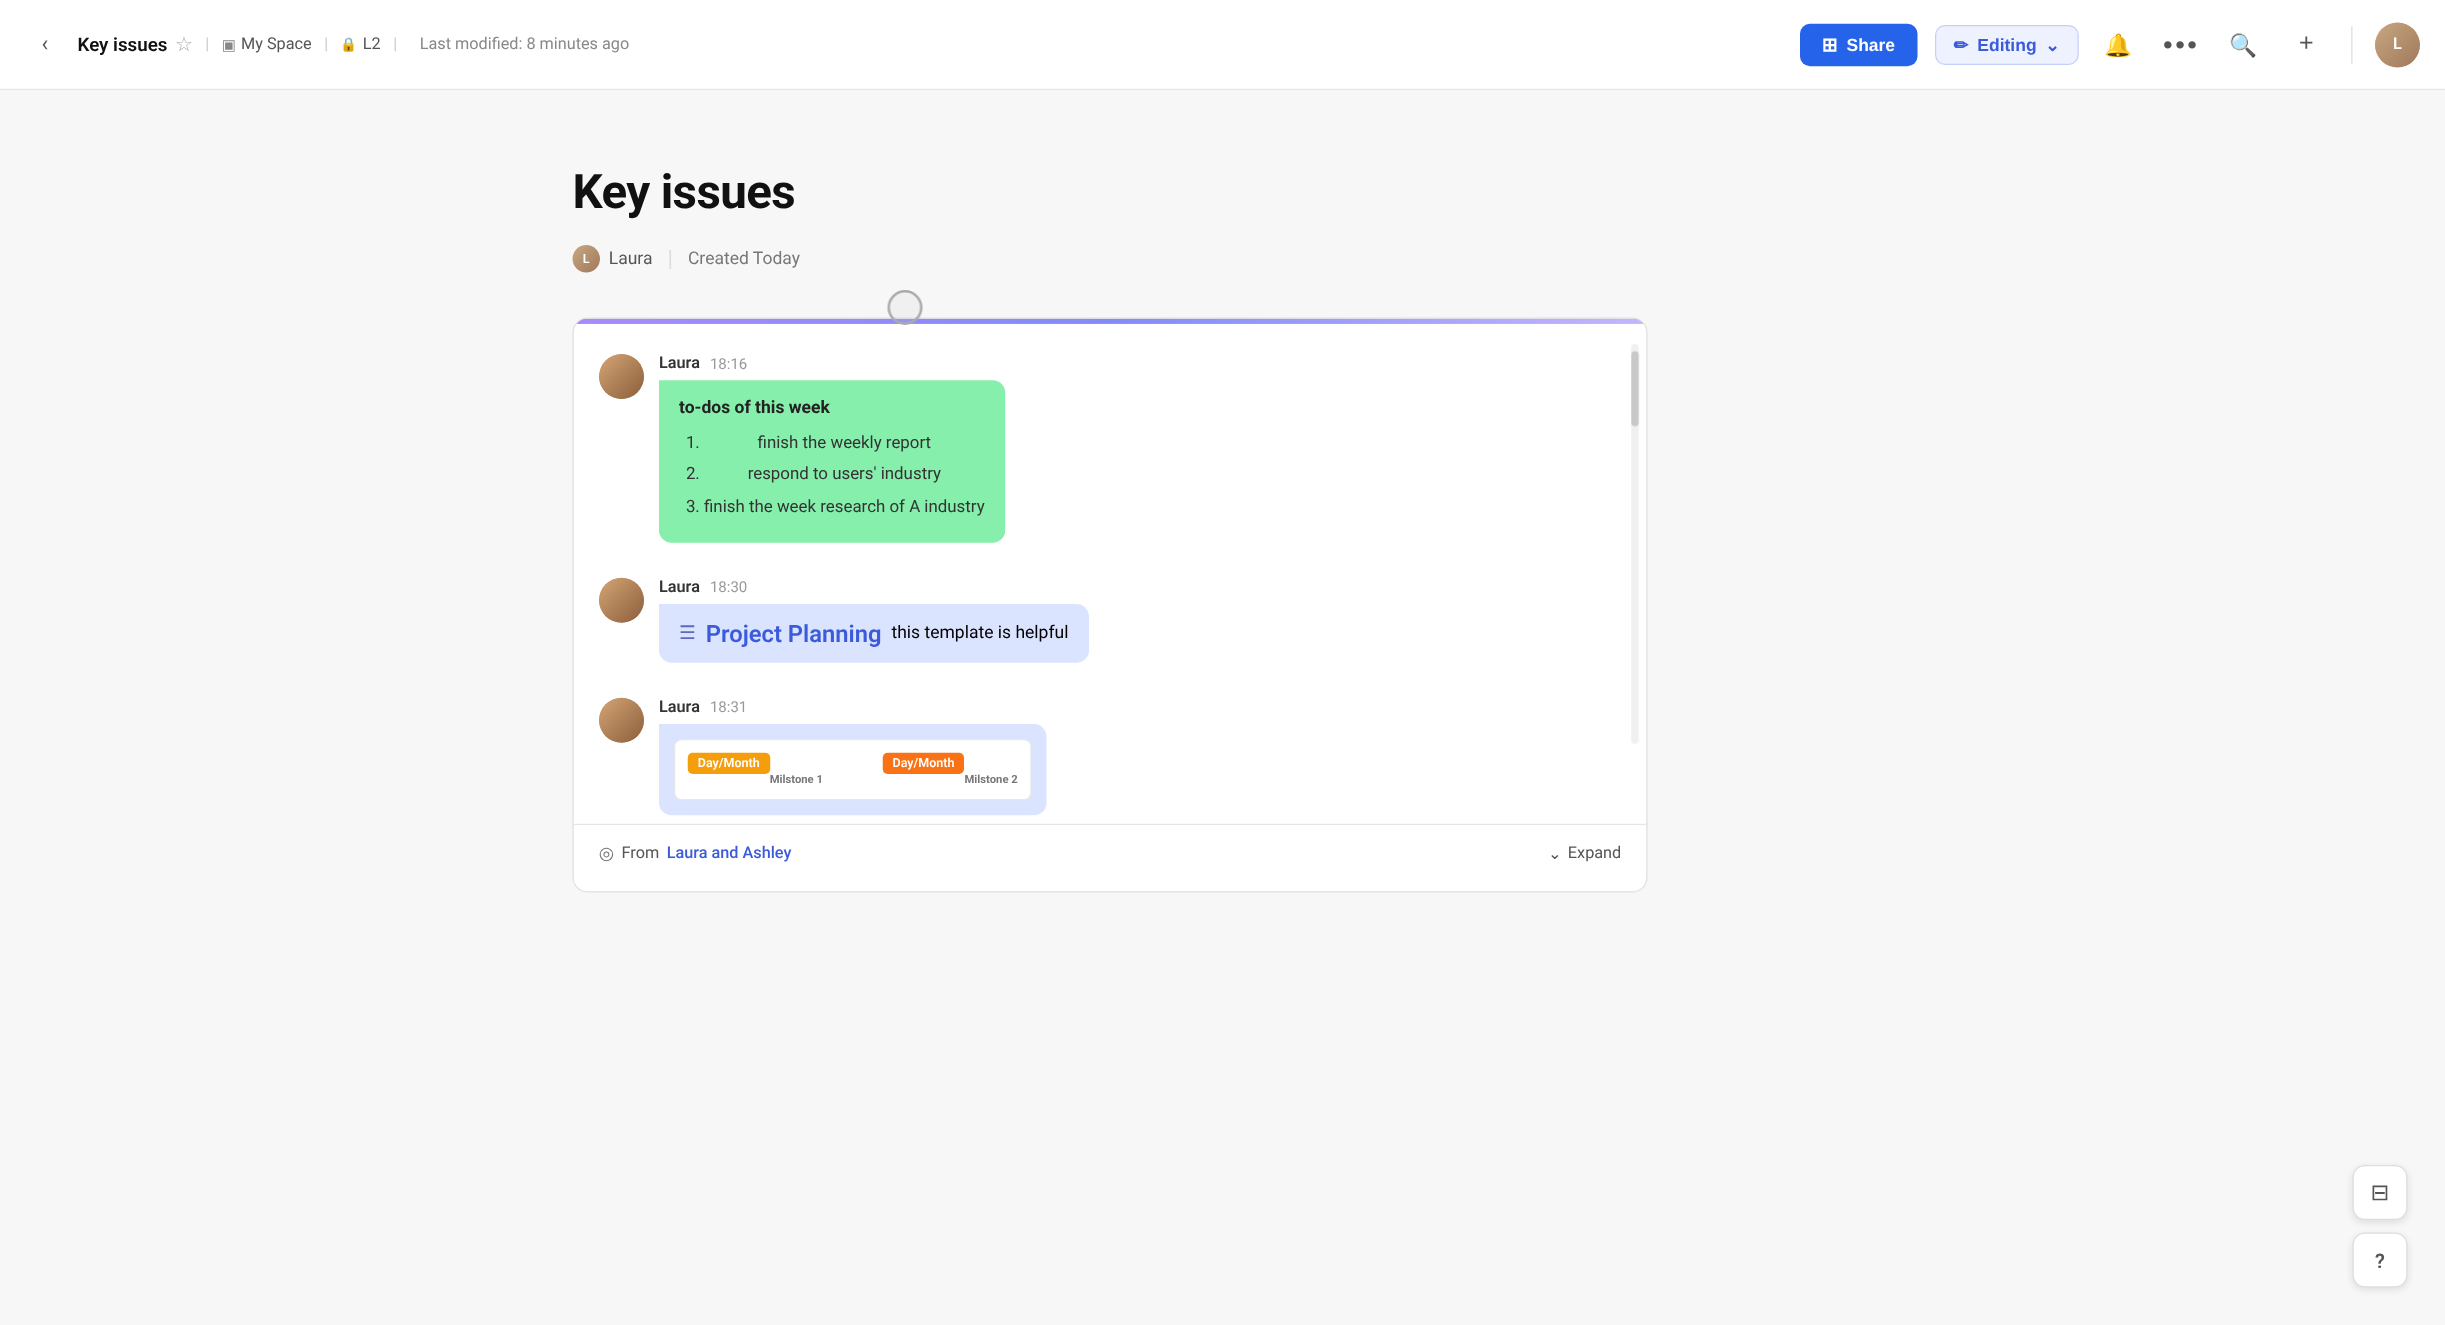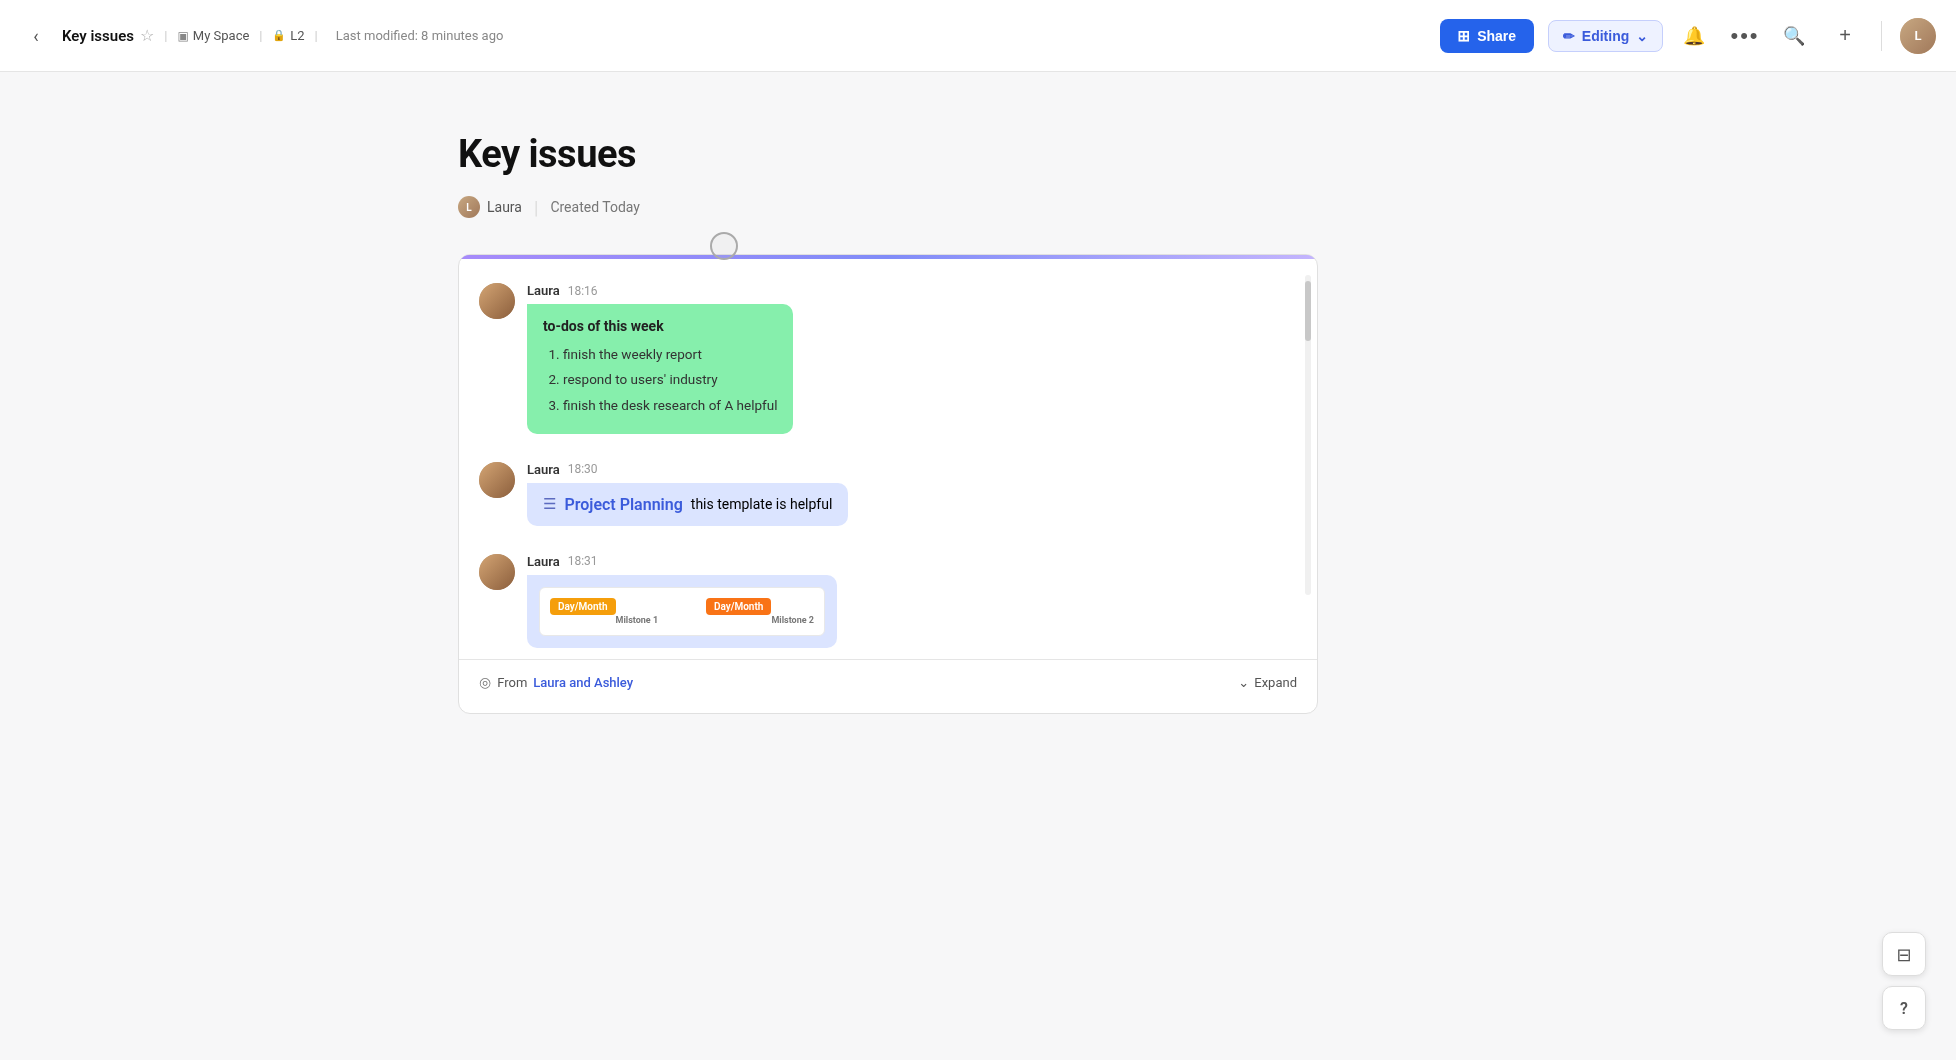--- a/index.html
+++ b/index.html
@@ -279,40 +279,41 @@
     }
     .msg-list {
       list-style: decimal;
       padding-left: 20px;
     }
     .msg-list li {
       font-size: 13.5px;
       color: #333;
       margin-bottom: 5px;
       line-height: 1.5;
+      text-align: center;
     }
 
     
     .msg-bubble-simple {
       background: #dbe4ff;
       border-radius: 0 10px 10px 10px;
       padding: 12px 16px;
       display: inline-flex;
       align-items: center;
       gap: 8px;
       max-width: 380px;
     }
     .msg-bubble-doc-icon {
       color: #5c6bc0;
       font-size: 15px;
     }
     .msg-bubble-link {
       color: #3b5bdb;
       font-weight: 600;
-      font-size: 16px;
+      font-size: 19px;
       text-decoration: none;
     }
     .msg-bubble-text {
       font-size: 14px;
       color: #000000;
     }
 
     
     .msg-bubble-image {
       background: #dbe4ff;
@@ -500,21 +501,21 @@
         <div class="msg-content">
           <div class="msg-header">
             <span class="msg-author">Laura</span>
             <span class="msg-time">18:16</span>
           </div>
           <div class="msg-bubble">
             <div class="msg-bubble-title">to-dos of this week</div>
             <ol class="msg-list">
               <li>finish the weekly report</li>
               <li>respond to users' industry</li>
-              <li>finish the desk research of A helpful</li>
+              <li>finish the week research of A industry</li>
             </ol>
           </div>
         </div>
       </div>
 
       <div class="chat-message">
         <div class="msg-avatar">
           <div class="msg-avatar-inner"></div>
         </div>
         <div class="msg-content">

